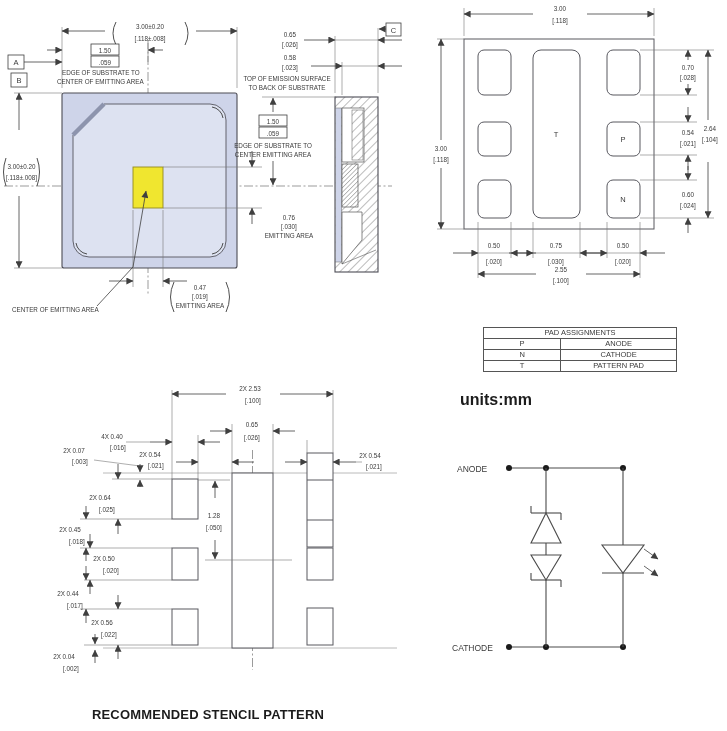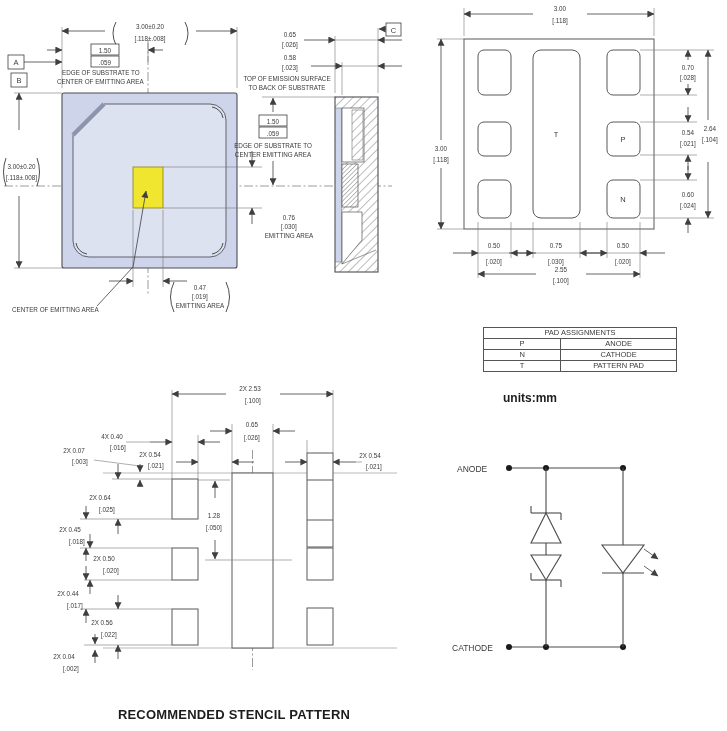--- a/index.html
+++ b/index.html
@@ -19,22 +19,22 @@
   .paren{stroke:#3a3a3a;stroke-width:.9;fill:none;}
   .wire{stroke:#4a4a4a;stroke-width:1.1;fill:none;}
   .tri{fill:#fff;stroke:#4a4a4a;stroke-width:1.1;}
   #pad-table{position:absolute;left:483px;top:295px;width:194px;border-collapse:collapse;
              font-size:7.5px;color:#3a3a3a;margin-top:32px;}
   #pad-table th,#pad-table td{border:1px solid #555;font-weight:normal;text-align:center;
              padding:0;height:10px;line-height:10px;}
   #pad-table td.c1{width:40%;}
   .caption{position:absolute;font-weight:bold;font-size:13px;text-align:center;color:#1c1c1c;
            letter-spacing:.2px;}
-  #units-note{position:absolute;left:460px;top:391px;width:140px;text-align:center;
-              font-weight:bold;font-size:12px;color:#1c1c1c;}
+  #units-note{position:absolute;left:460px;top:391px;width:140px;text-align:left;
+              font-weight:bold;font-size:16px;color:#1c1c1c;}
 </style>
 </head>
 <body>
 
 <div id="canvas">
 
 <svg width="727" height="731" viewBox="0 0 727 731">
   <defs>
     <marker id="arr" viewBox="0 0 10 10" refX="9.5" refY="5" markerWidth="9" markerHeight="7" orient="auto-start-reverse" markerUnits="userSpaceOnUse">
       <path d="M0,0 L10,5 L0,10 z" fill="#3f3f3f"></path>
@@ -453,15 +453,15 @@
   </tr>
   <tr>
     <td class="c1">T</td>
     <td>PATTERN PAD</td>
   </tr>
 </tbody>
     </table>
 
 <div id="units-note">units:mm</div>
 
-<div class="caption" style="left:84px;top:707px;width:300px;">RECOMMENDED STENCIL PATTERN</div>
+<div class="caption" style="left:58px;top:707px;width:300px;">RECOMMENDED STENCIL PATTERN</div>
 
 </div>
 
 </body></html>

